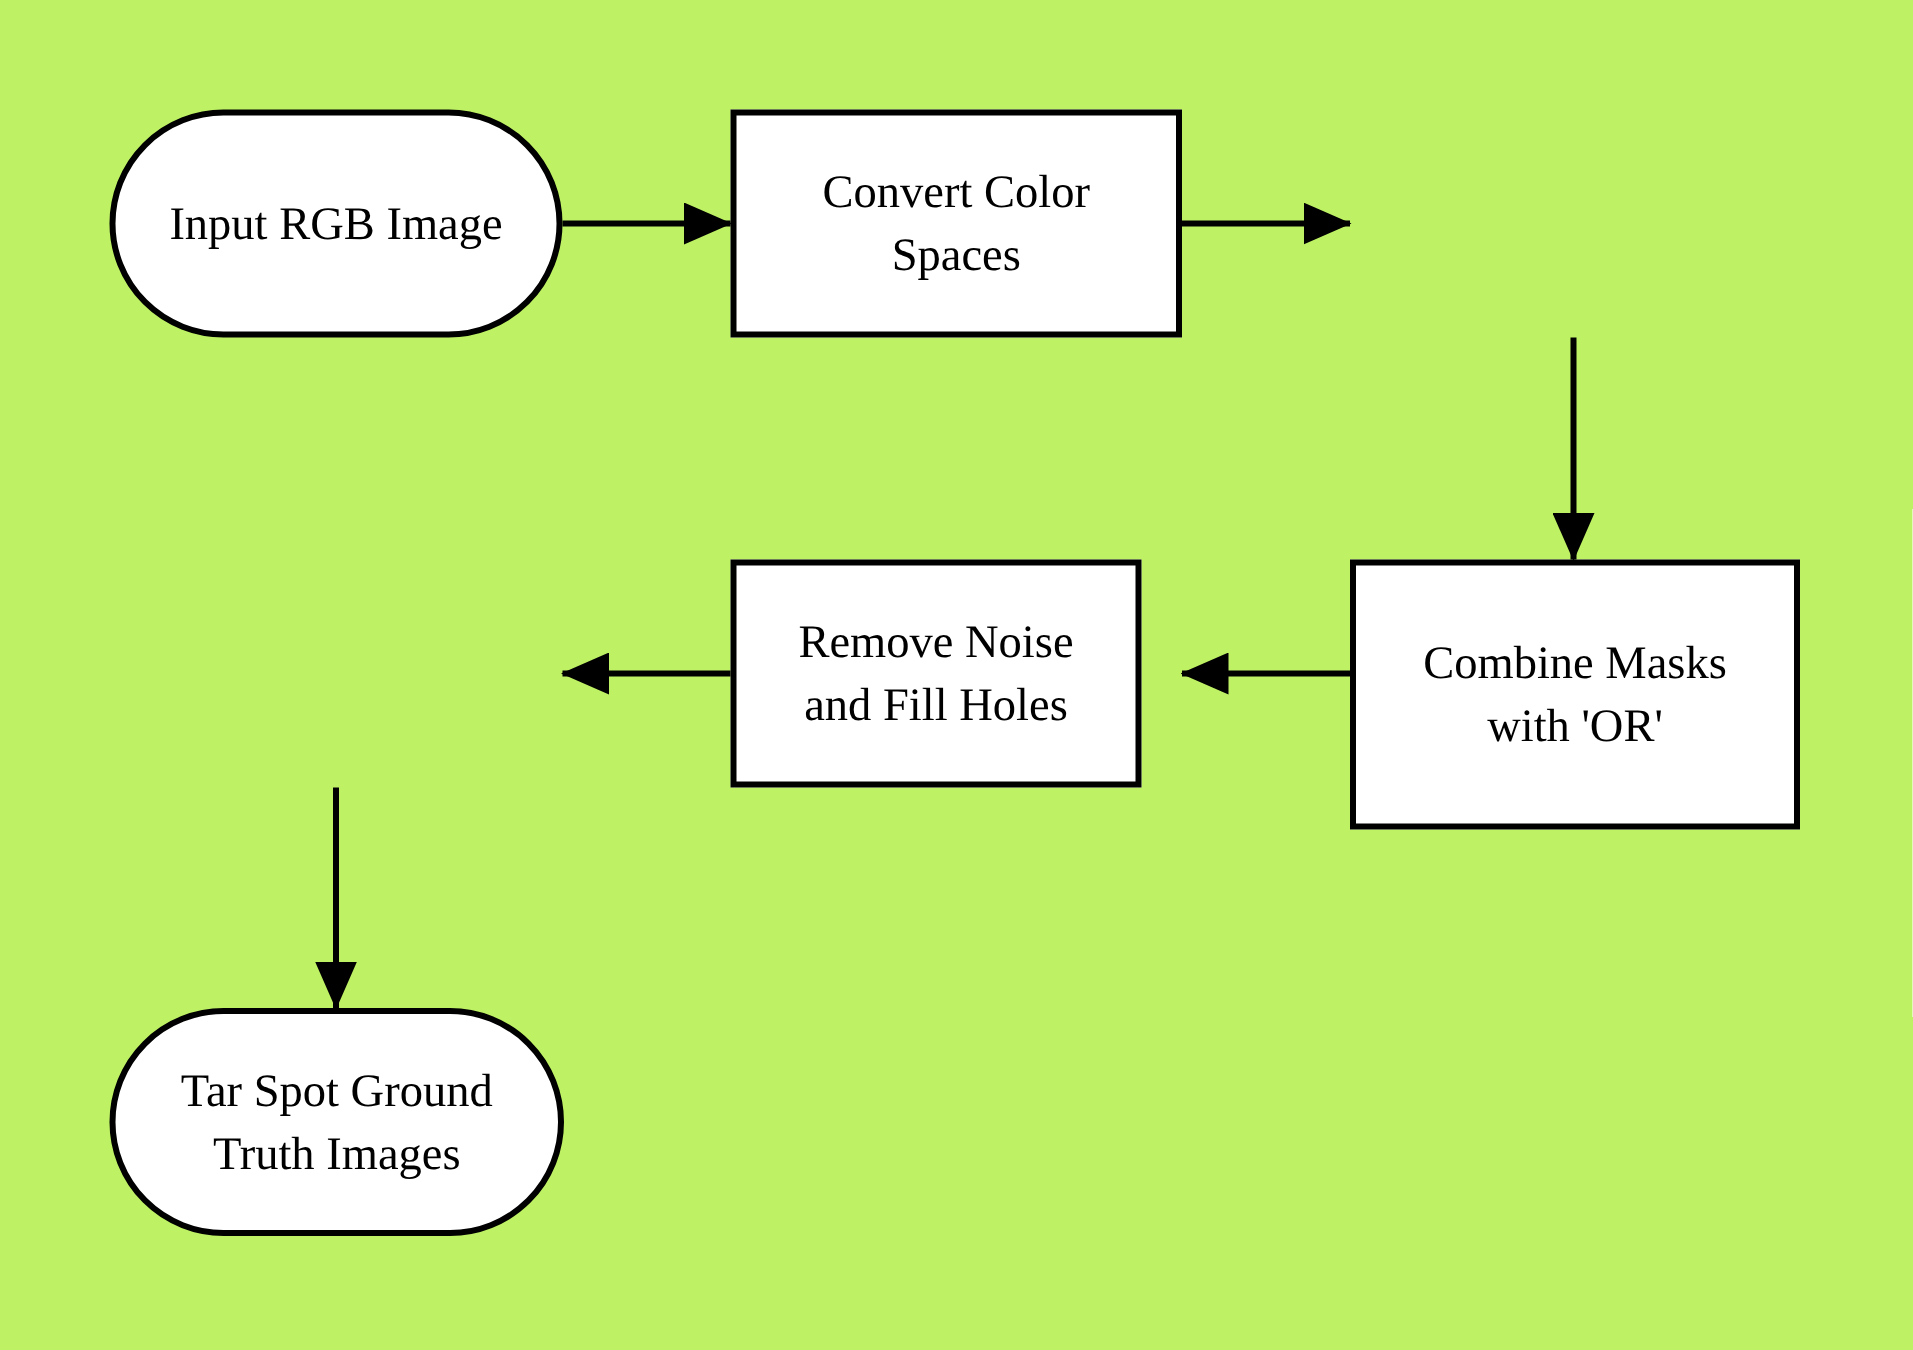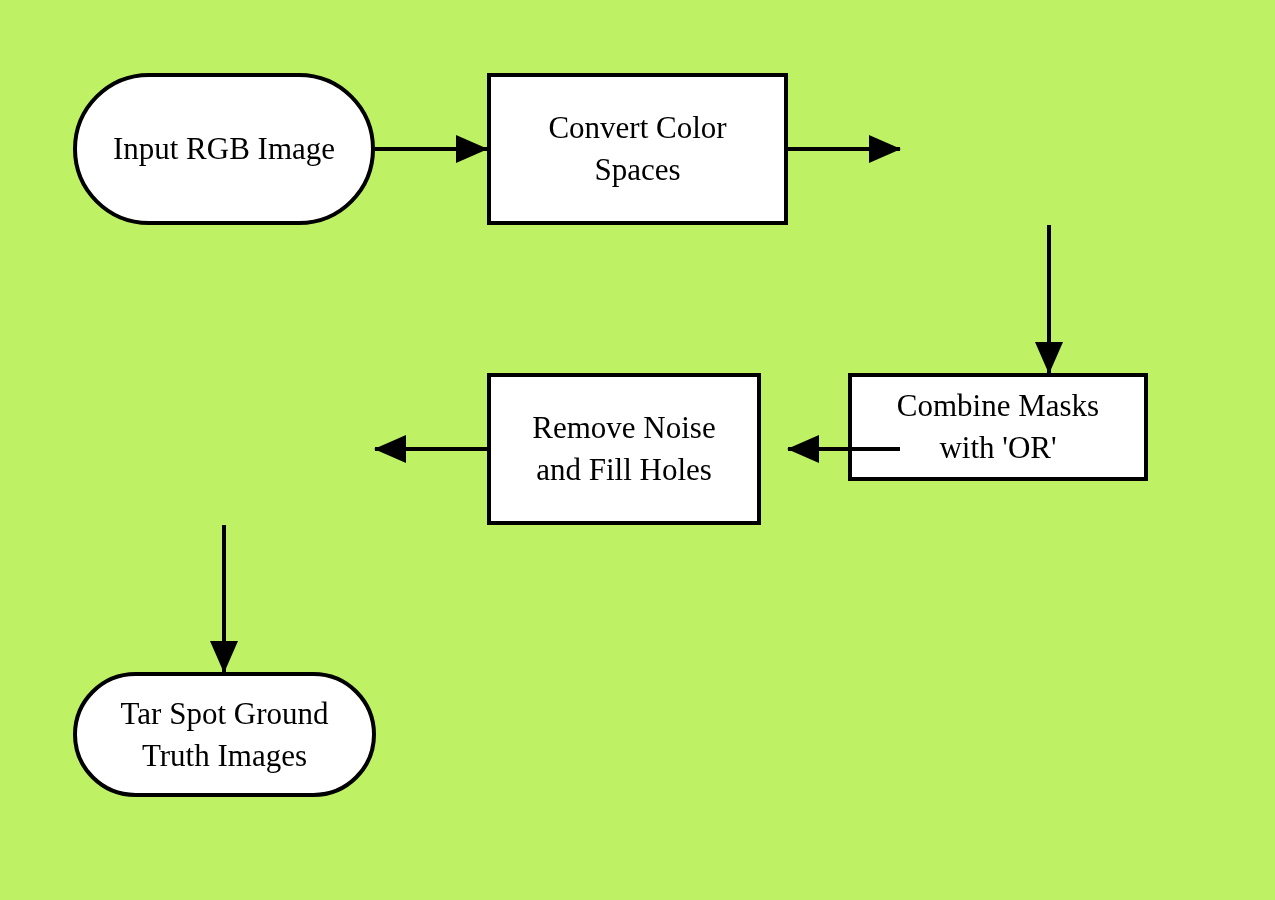--- a/index.html
+++ b/index.html
@@ -31,24 +31,24 @@
   .node__label {
     white-space: pre-line;
     font-size: 31px;
     line-height: 42px;
     color: #000000;
   }
   
   #n-input     { left: 73px;  top: 73px;  width: 302px; height: 152px; }
   #n-convert   { left: 487px; top: 73px;  width: 301px; height: 152px; }
   #n-threshold { left: 900px; top: 73px;  width: 300px; height: 152px; }
-  #n-combine   { left: 848px; top: 373px; width: 300px; height: 108px; }
+  #n-combine   { left: 900px; top: 373px; width: 300px; height: 180px; }
   #n-remove    { left: 487px; top: 373px; width: 274px; height: 152px; }
   #n-connected { left: 73px;  top: 373px; width: 302px; height: 152px; }
-  #n-output    { left: 73px;  top: 672px; width: 303px; height: 125px; }
+  #n-output    { left: 73px;  top: 672px; width: 303px; height: 152px; }
   .arrows {
     position: absolute;
     left: 0;
     top: 0;
     pointer-events: none;
   }
 </style>
 </head>
 <body>
 

